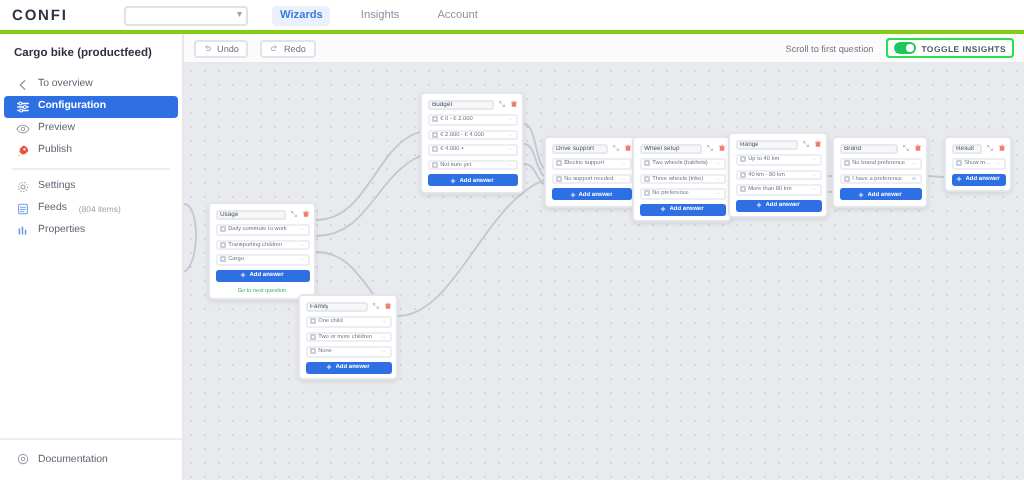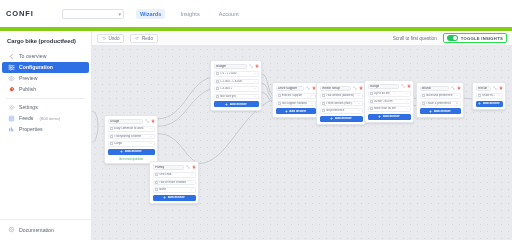--- a/index.html
+++ b/index.html
@@ -6,23 +6,23 @@
   html, body {
     width: 512px; height: 240px;
     font-family: "Liberation Sans", sans-serif;
     background: #ffffff;
     overflow: hidden;
   }
   #app { position: relative; width: 512px; height: 240px; display: flex; flex-direction: column; }
 
   
   .topbar {
-    height: 31px; min-height: 17px;
+    height: 17px; min-height: 17px;
     background: #ffffff;
-    border-bottom: 4px solid #84cc16;
+    border-bottom: 2px solid #84cc16;
     display: flex; align-items: center;
     padding: 0 6px;
   }
   .logo {
     font-size: 7.5px; font-weight: 700; letter-spacing: .9px;
     color: #2d3340; width: 56px;
   }
   .proj-select {
     width: 62px; height: 10px;
     border: 1px solid #dfe2e8; border-radius: 2px;

